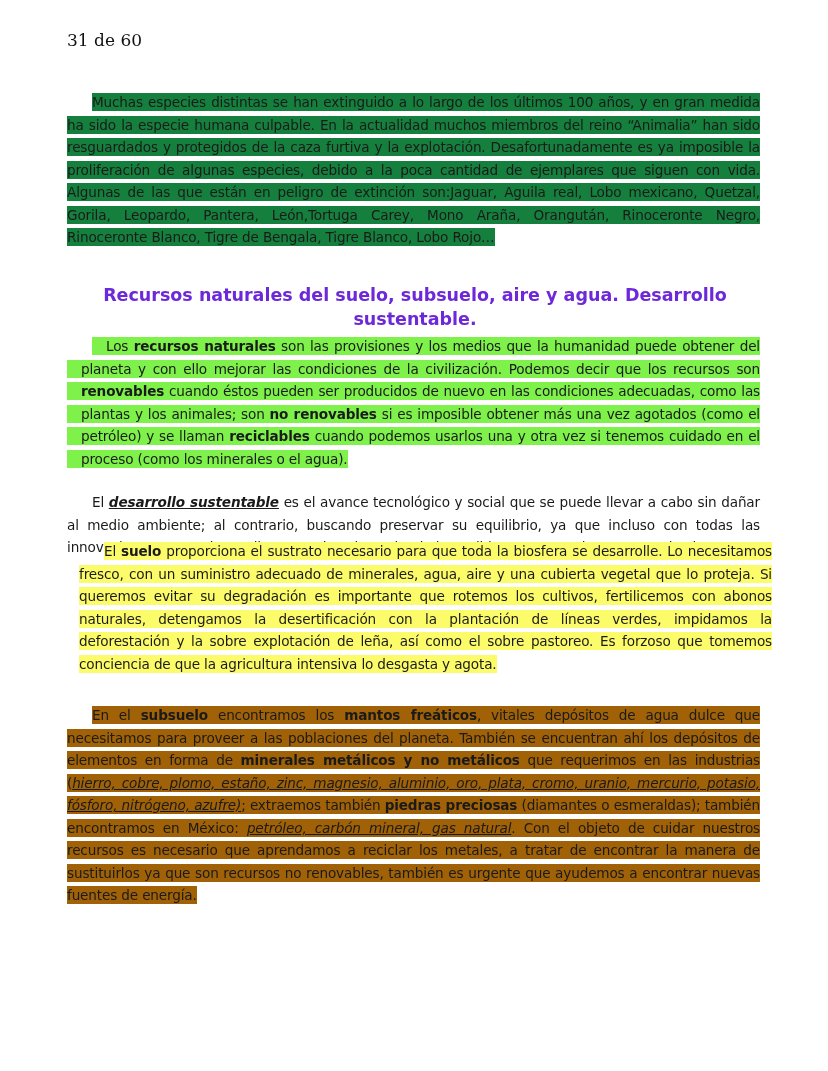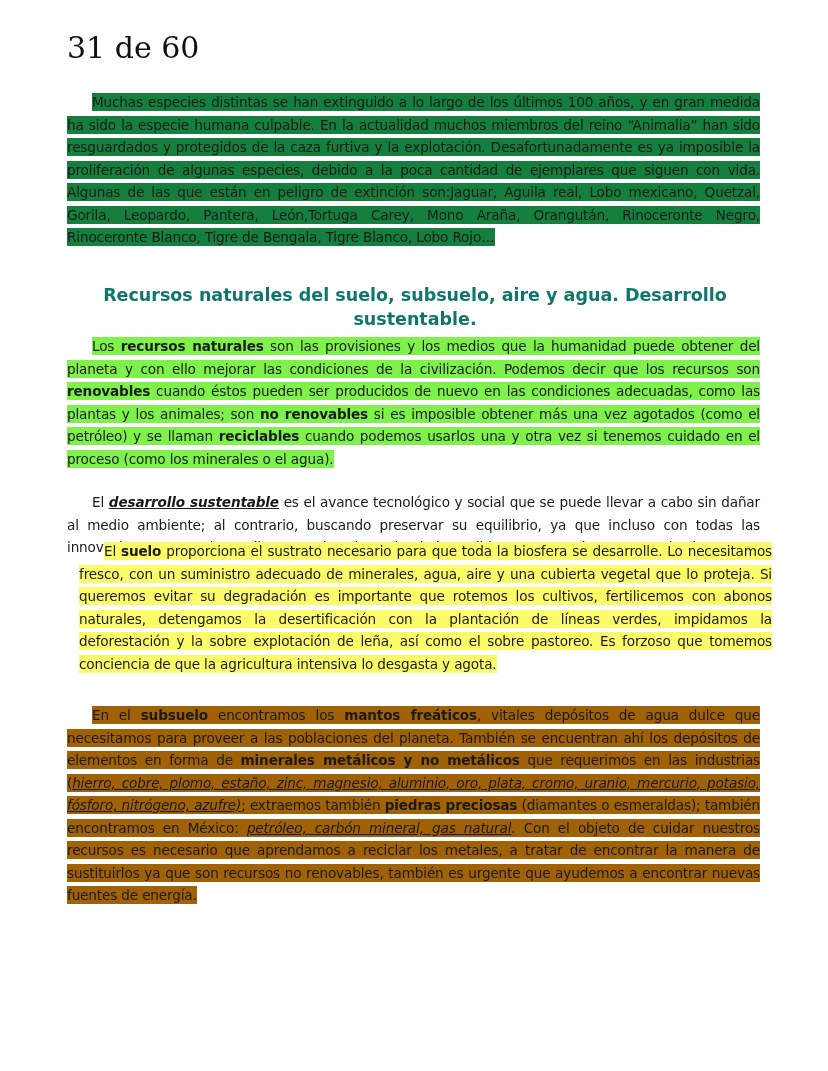--- a/index.html
+++ b/index.html
@@ -4,40 +4,40 @@
 <style>
   html, body { margin: 0; padding: 0; background: #ffffff; }
   body {
     width: 828px; height: 1071px; position: relative; overflow: hidden;
     font-family: "DejaVu Sans", "Liberation Sans", sans-serif;
     color: #1a1a1a;
   }
   .page-num {
     position: absolute; left: 67px; top: 30px;
     font-family: "DejaVu Serif", "Liberation Serif", serif;
-    font-size: 30px; color: #111;
+    font-size: 17px; color: #111;
   }
   .para {
     position: absolute; left: 67px; width: 693px;
     font-size: 13.6px; line-height: 22.5px;
     text-align: justify; text-indent: 25px;
     letter-spacing: -0.15px;
   }
   .hl { padding: 1px 0; -webkit-box-decoration-break: clone; box-decoration-break: clone; }
   .hl-cyan { background: #15803d; }
-  .hl-green { background: #7ef24b; }
+  .hl-green { background: #7ef24b; padding-left: 14px; }
   .hl-yellow { background: #fcfc6a; }
   .hl-red { background: #a16207; }
   .b { font-weight: bold; }
   .bi { font-weight: bold; font-style: italic; text-decoration: underline; }
   .iu { font-style: italic; text-decoration: underline; }
   .heading {
     position: absolute; left: 90px; width: 650px; top: 283px;
     text-align: center; font-weight: bold; font-size: 17.5px; line-height: 24px;
-    color: #0f766e;
+    color: #6d28d9;
   }
 </style>
 </head>
 <body>
 
 <div class="page-num">31 de 60</div>
 
 <div class="para" style="top:91px;">
   <span class="hl hl-cyan">Muchas especies distintas se han extinguido a lo largo de los últimos 100 años, y en gran medida ha sido la especie humana culpable. En la actualidad muchos miembros del reino “Animalia” han sido resguardados y protegidos de la caza furtiva y la explotación. Desafortunadamente es ya imposible la proliferación de algunas especies, debido a la poca cantidad de ejemplares que siguen con vida. Algunas de las que están en peligro de extinción son:Jaguar, Aguila real, Lobo mexicano, Quetzal, Gorila, Leopardo, Pantera, León,Tortuga Carey, Mono Araña, Orangután, Rinoceronte Negro, Rinoceronte Blanco, Tigre de Bengala, Tigre Blanco, Lobo Rojo…</span>
 </div>

